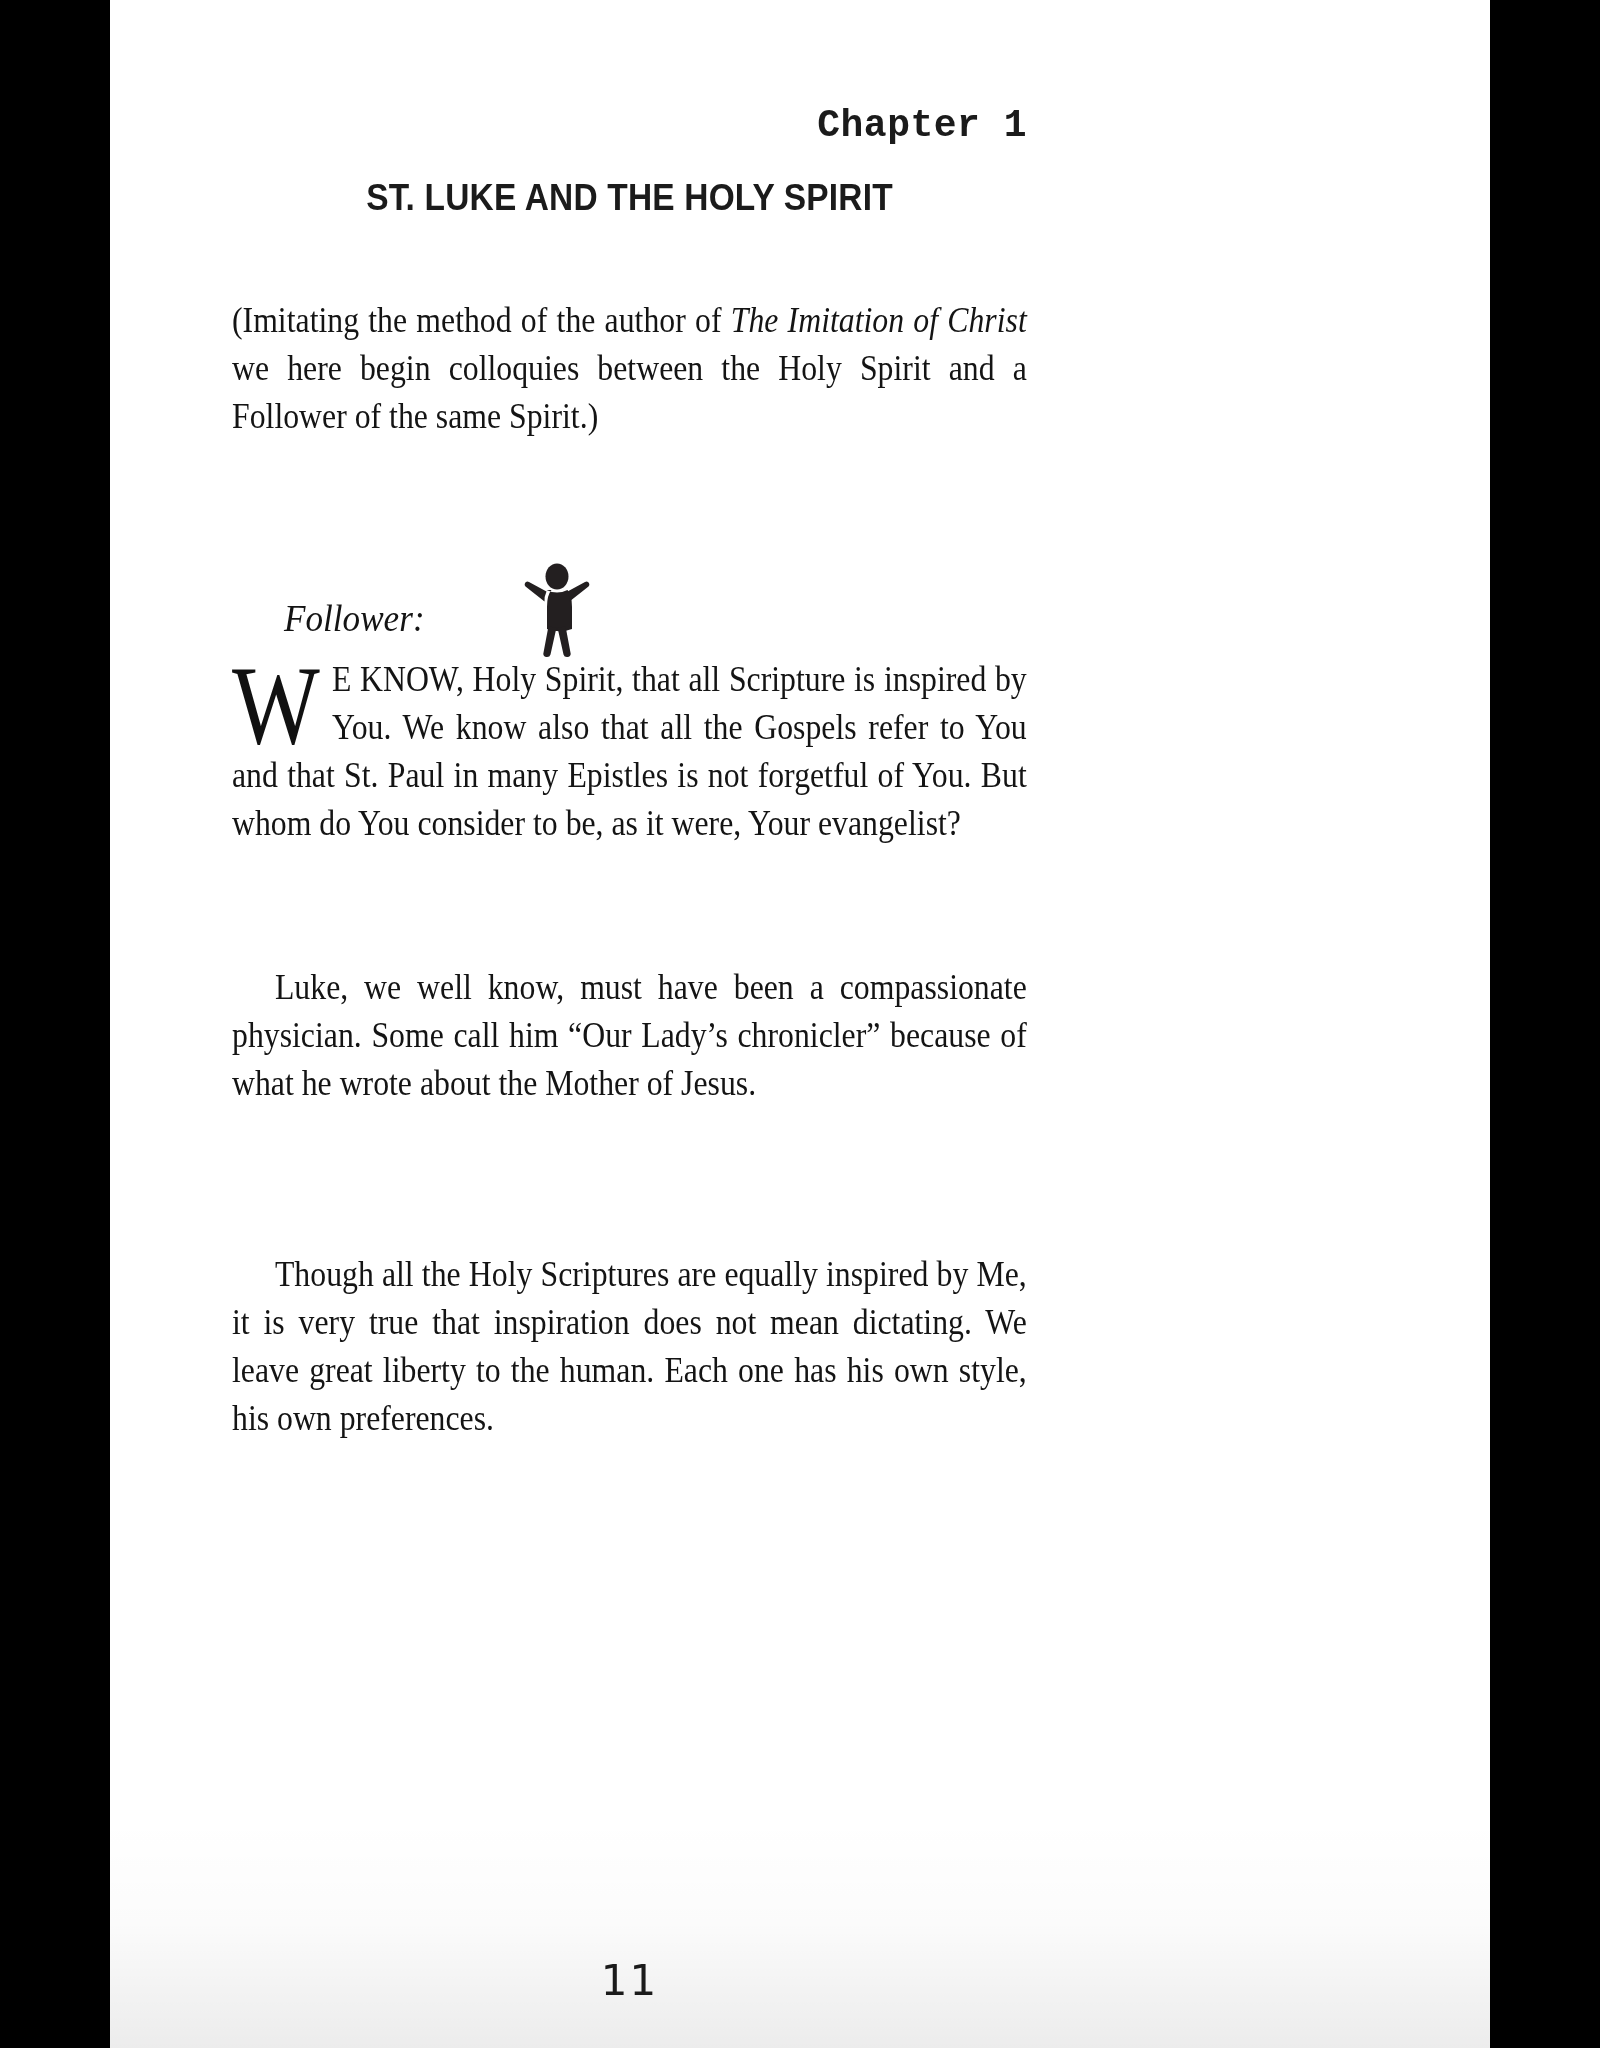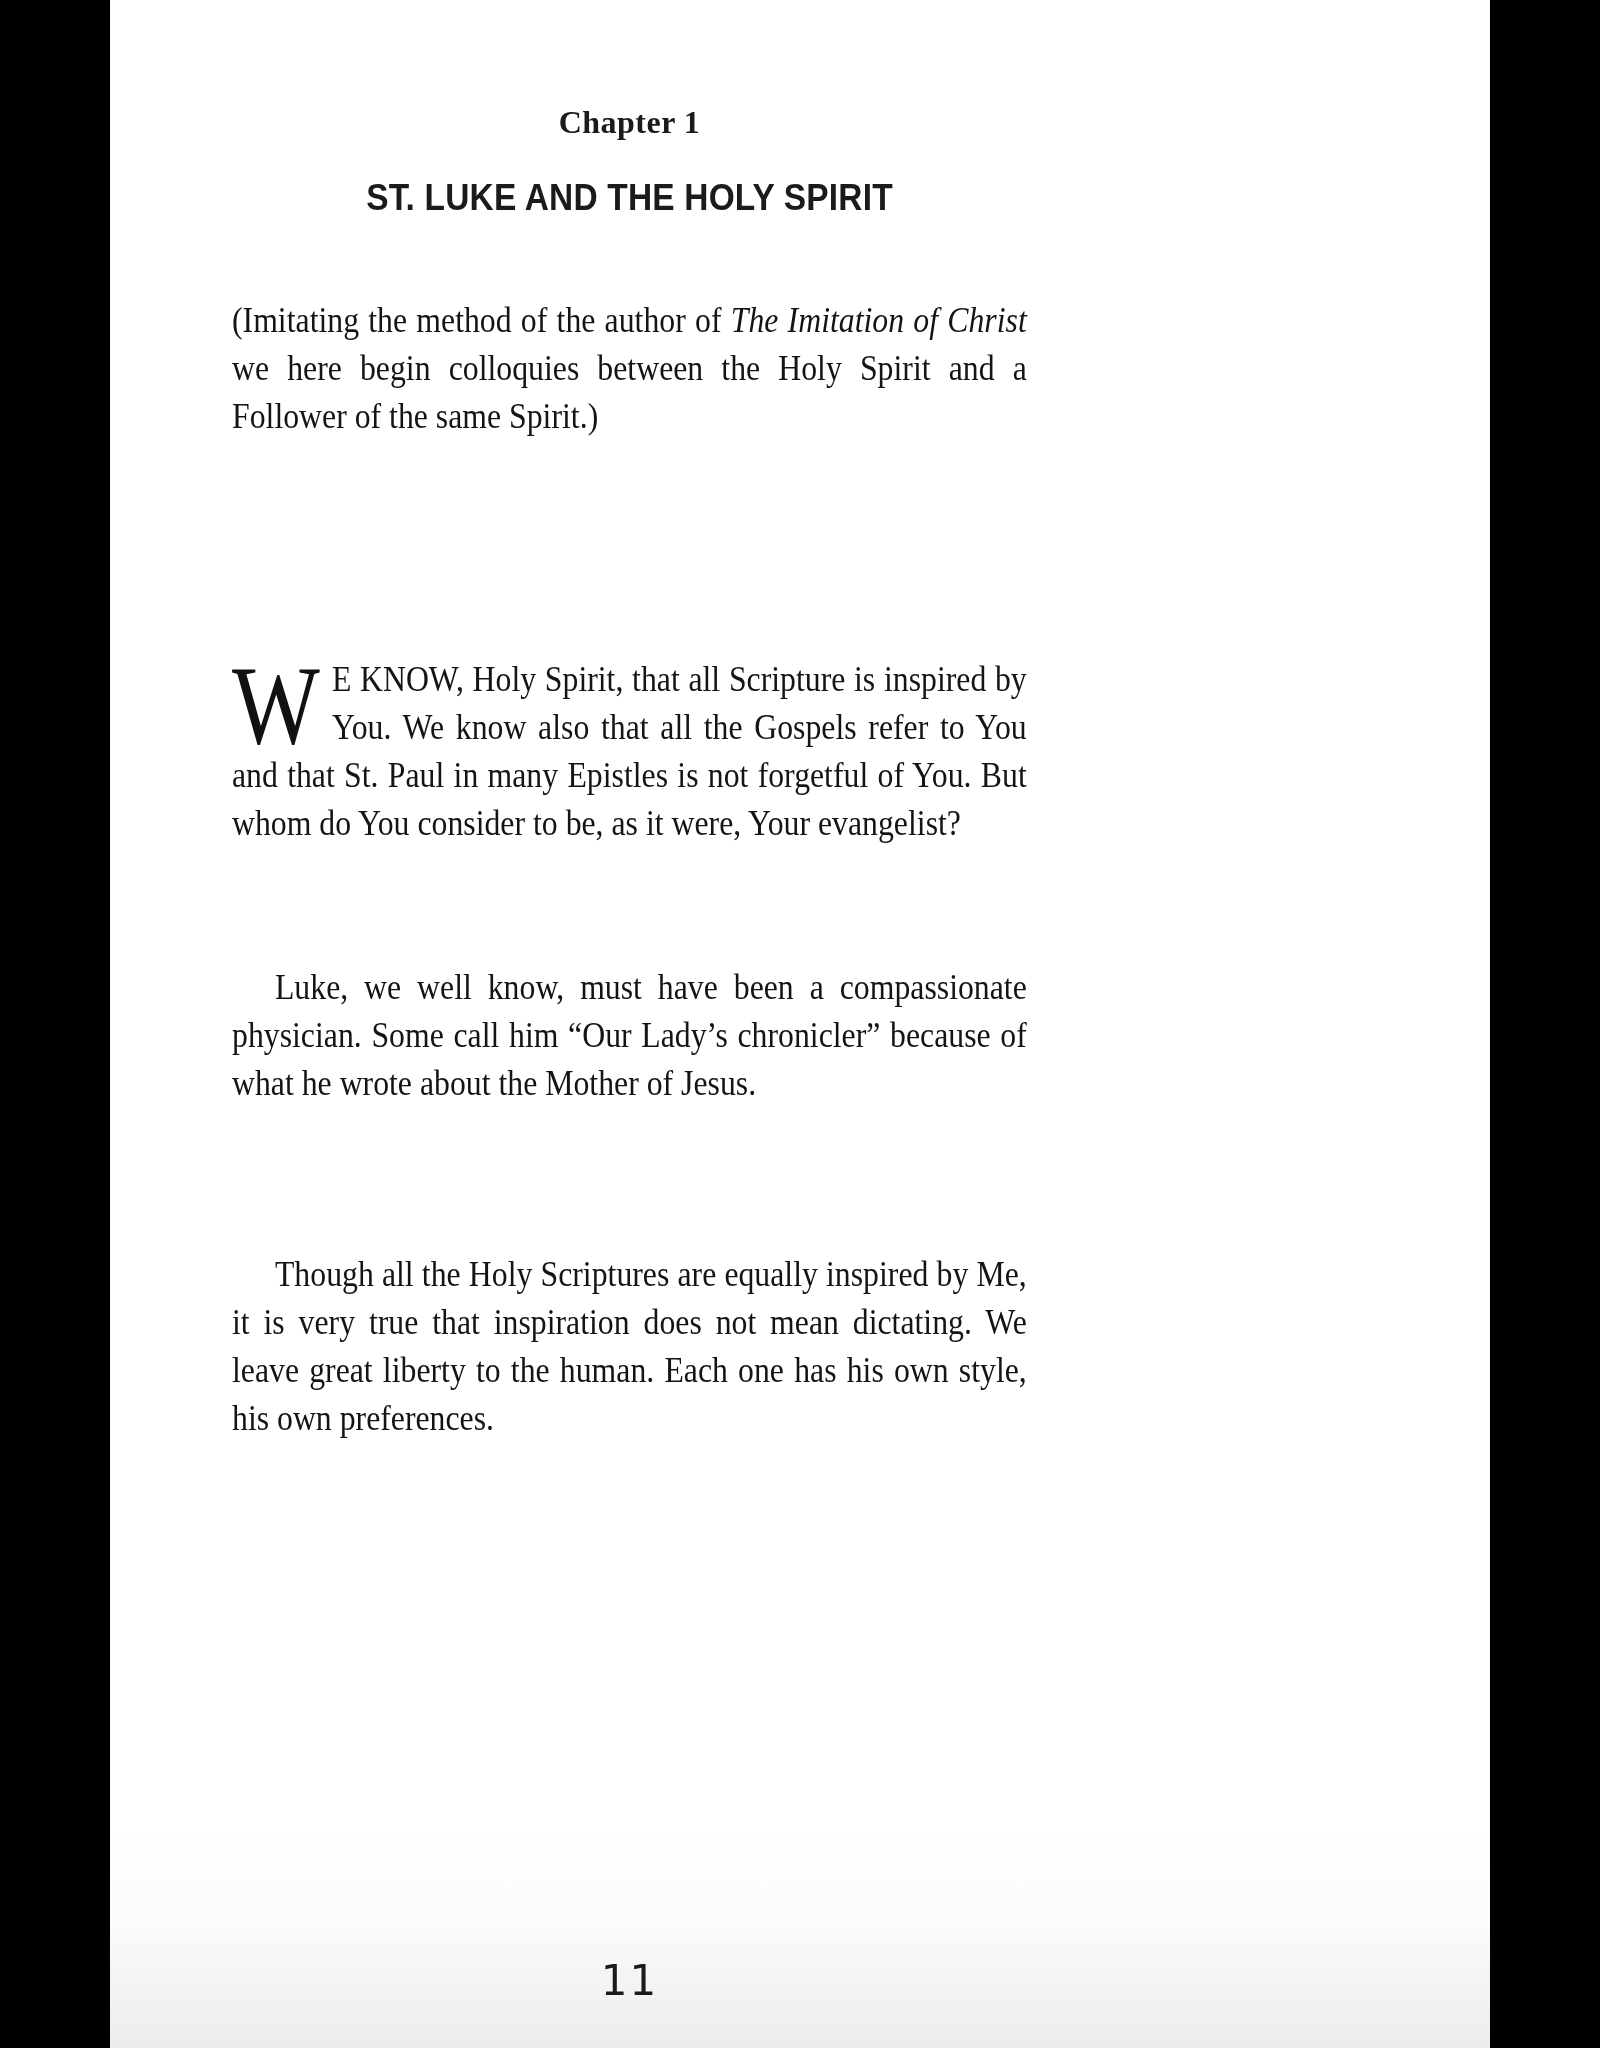--- a/index.html
+++ b/index.html
@@ -58,24 +58,24 @@
     width: 795px;  
     height: 2048px;
   }
 
   
   .chapter-label {
     position: absolute;
     top: 104px;
     left: 0;
     width: 795px;
-    text-align: center;
-    font-family: Liberation Serif, serif;
+    text-align: right;
+    font-family: Liberation Mono, monospace;
     font-weight: 700;
-    font-size: 32px;
+    font-size: 38px;
     letter-spacing: 0.5px;
     color: #1b1b1b;
   }
   .chapter-title {
     position: absolute;
     top: 177px;
     left: 0;
     width: 795px;
     text-align: center;
     font-family: "Liberation Sans", sans-serif;
@@ -206,20 +206,41 @@
 <div class="page">
 
   <div class="content">
 
     <div class="chapter-label">Chapter 1</div>
 
     <div class="chapter-title">ST. LUKE AND THE HOLY SPIRIT</div>
 
     <div class="body-text para-intro"><span>(Imitating the method of the author of </span><em>The Imitation of Christ</em><span> we here begin colloquies between the Holy Spirit and a Follower of the same Spirit.)</span></div>
 
+    <div class="speaker speaker-follower">
+      <span class="speaker-label">Follower:</span>
+      <span class="icon-person">
+        <svg viewBox="0 0 74 96" width="74" height="96" xmlns="http://www.w3.org/2000/svg">
+          <g fill="#231f20">
+
+            <ellipse cx="37" cy="14.5" rx="11.5" ry="13"></ellipse>
+
+            <path d="M26.5 28 q10.5 5 21 0 q4.5 5 4.5 17 l0 22 q-12 4.5 -25 0 l0 -22 q0 -12 4.5 -17 z"></path>
+
+            <path d="M26.5 29.5 q-2.5 5.5 -2 10 L5.5 24.5 q-1.5 -1.5 -0.5 -3.5 q1.5 -2.5 4 -1 z"></path>
+
+            <path d="M47.5 29.5 q2.5 5.5 2 10 L68.5 24.5 q1.5 -1.5 0.5 -3.5 q-1.5 -2.5 -4 -1 z"></path>
+
+            <path d="M28.5 64 q5 1.5 8 1.5 l-6 27 q-0.8 2.8 -4 2.5 q-3.2 -0.3 -3.2 -3.2 z"></path>
+
+            <path d="M45.5 64 q-5 1.5 -8 1.5 l6 27 q0.8 2.8 4 2.5 q3.2 -0.3 3.2 -3.2 z"></path>
+          </g>
+        </svg>
+      </span>
+    </div>
 
     <div class="body-text para-we"><span class="dropcap">W</span><span class="smallcaps">E KNOW,</span><span> Holy Spirit, that all Scripture is inspired by You. We know also that all the Gospels refer to You and that St. Paul in many Epistles is not forgetful of You. But whom do You consider to be, as it were, Your evangelist?</span></div>
 
     <div class="body-text para-luke"><span class="indent"></span><span>Luke, we well know, must have been a compassionate physician. Some call him “Our Lady’s chronicler” because of what he wrote about the Mother of Jesus.</span></div>
 
 
     <div class="body-text para-though"><span class="indent"></span><span>Though all the Holy Scriptures are equally inspired by Me, it is very true that inspiration does not mean dictating. We leave great liberty to the human. Each one has his own style, his own preferences.</span></div>
 
     <div class="page-number">11</div>
 

